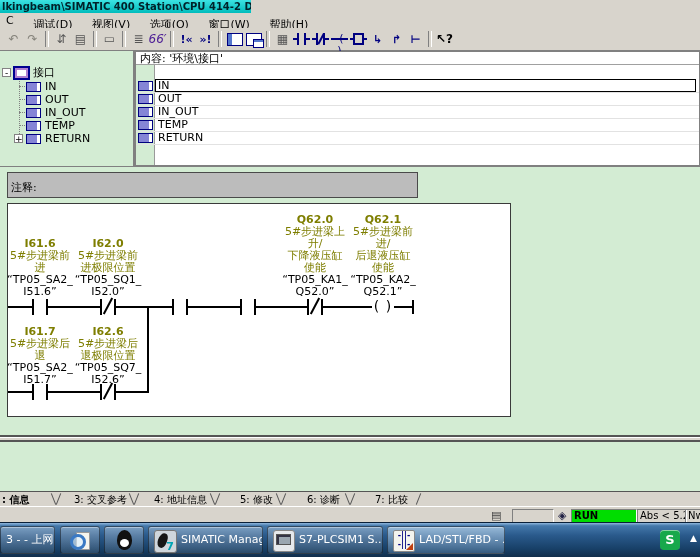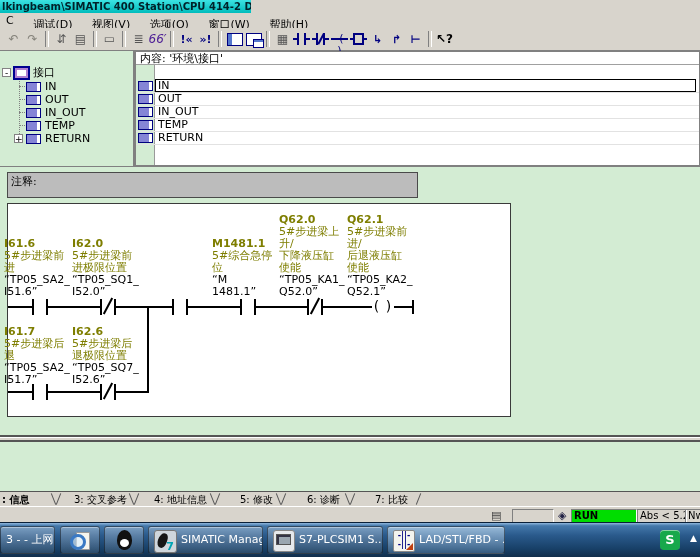--- a/index.html
+++ b/index.html
@@ -52,33 +52,33 @@
       line-height:13px;padding-left:4px;box-sizing:border-box;white-space:nowrap}
   #colhead{left:0;top:13px;width:100%;height:14px;border-bottom:1px solid #000;line-height:14px;font-weight:bold}
   #iconcol{left:0;top:13px;width:18px;height:100px;background:#d3ecd3;border-right:1px solid #9a9a9a}
   .drow{position:absolute;left:0;width:100%;height:13px;line-height:13px;border-bottom:1px solid #e2e2e2}
   .drow .nm{position:absolute;left:22px;top:0}
   .drow .vicon{position:absolute;left:2px;top:2px;margin:0}
   #selbox{position:absolute;left:19px;top:27px;width:541px;height:13px;border:1px solid #000;box-sizing:border-box}
   
   #editor{left:0;top:166px;width:700px;height:325px;background:#d3ecd3;border-top:1px solid #808080}
   #commentbox{left:7px;top:5px;width:411px;height:26px;background:#bcbcbc;border:1px solid #4a4a4a;
-      padding:1px 3px;box-sizing:border-box}
+      padding:7px 3px;box-sizing:border-box}
   
   #canvas{left:7px;top:36px;width:502px;height:212px;background:#fff;border:1px solid #3a3a3a;overflow:visible}
   .hl{position:absolute;height:2px;background:#000}
   .vl{position:absolute;width:2px;background:#000}
   .ct{position:absolute;width:16px;height:16px;top:95px;background:#fff;box-sizing:border-box;
       border-left:2px solid #000;border-right:2px solid #000}
   .ct.nc::before{content:"";position:absolute;left:5px;top:-2px;width:2px;height:18px;background:#000;transform:rotate(28deg)}
   .ct.r2{top:180px}
   .coilg{position:absolute;left:364px;top:94px;width:22px;height:17px;background:#fff;
       font-size:14px;line-height:16px;text-align:center;letter-spacing:1px}
   .tickend{position:absolute;left:404px;top:96px;width:2px;height:14px;background:#000}
-  .lcol{position:absolute;width:72px;line-height:12px;font-size:11px;color:#7e7e00}
+  .lcol{position:absolute;width:72px;text-align:center;line-height:12px;font-size:11px;color:#7e7e00}
   .lcol .a{font-weight:bold}
   .lcol .s{color:#000}
   #nettitle{left:8px;top:253px;font-weight:bold;font-size:12px;white-space:nowrap}
   #splitter{left:0;top:268px;width:700px;height:7px;background:#d8d4cc;
       border-top:2px solid #555;border-bottom:2px solid #555;box-sizing:border-box;box-shadow:inset 0 1px 0 #fff}
   
   #tabbar{left:0;top:491px;width:700px;height:15px;background:#d8d4cc;border-top:1px solid #555}
   .tab{position:absolute;top:1px;height:13px;line-height:13px;font-size:10px;white-space:nowrap}
   .tab.active{font-weight:bold}
   .tdiv{position:absolute;top:1px;width:1px;height:12px;background:#555}
@@ -264,27 +264,20 @@
       <div class="s">“TP05_SA2_</div>
       <div class="s">I51.6”</div>
     </div>
     <div class="lcol" style="left:64px;top:34px">
       <div class="a">I62.0</div>
       <div>5#步进梁前</div>
       <div>进极限位置</div>
       <div class="s">“TP05_SQ1_</div>
       <div class="s">I52.0”</div>
     </div>
-    <div class="lcol" style="left:204px;top:34px">
-      <div class="a">M1481.1</div>
-      <div>5#综合急停</div>
-      <div>位</div>
-      <div class="s">“M</div>
-      <div class="s">1481.1”</div>
-    </div>
     <div class="lcol" style="left:271px;top:10px">
       <div class="a">Q62.0</div>
       <div>5#步进梁上</div>
       <div>升/</div>
       <div>下降液压缸</div>
       <div>使能</div>
       <div class="s">“TP05_KA1_</div>
       <div class="s">Q52.0”</div>
     </div>
     <div class="lcol" style="left:339px;top:10px">

